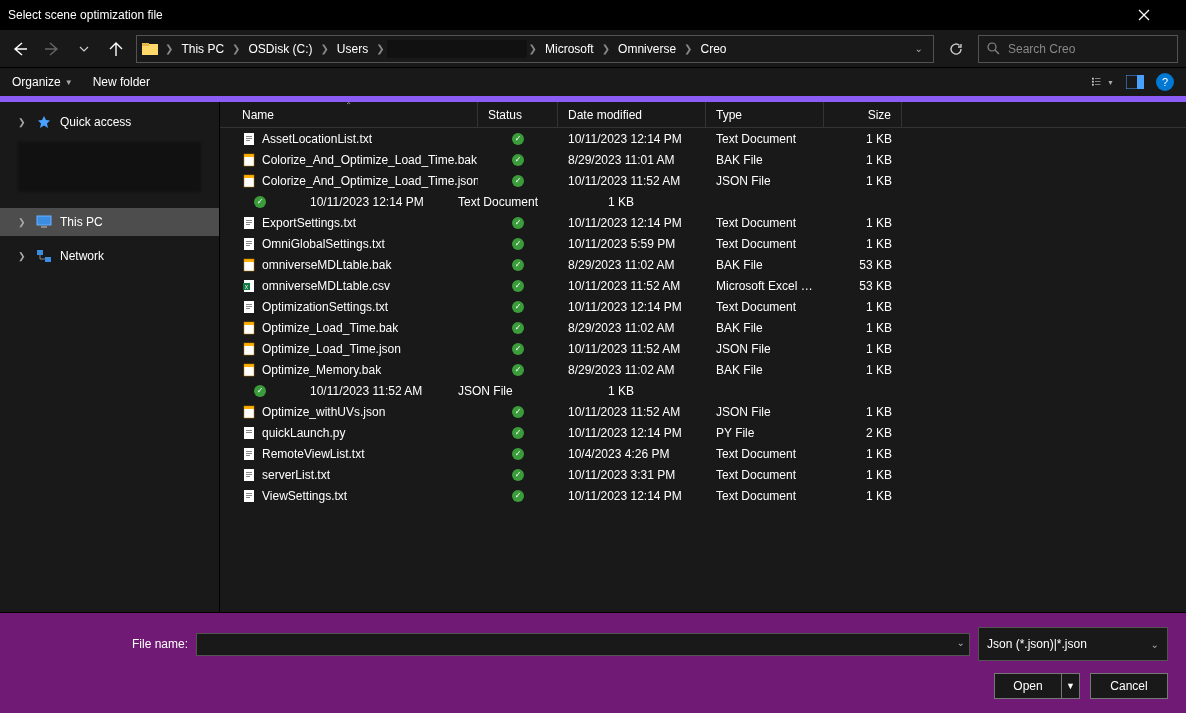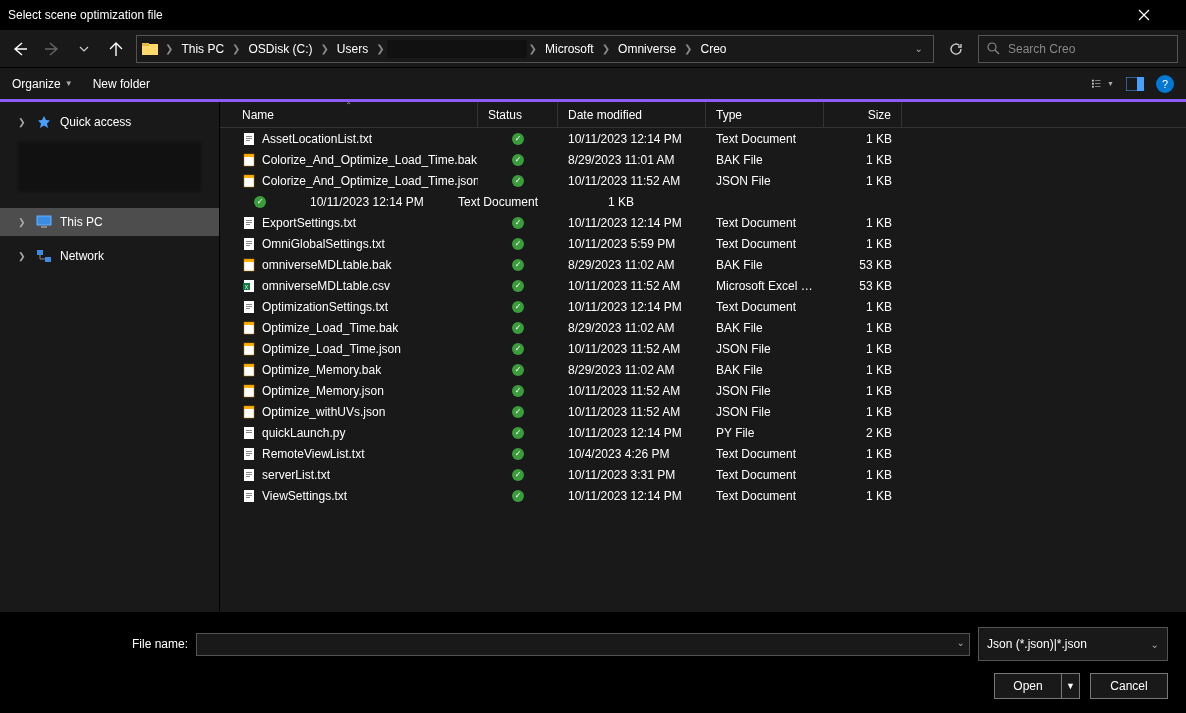--- a/index.html
+++ b/index.html
@@ -16,21 +16,21 @@
 .nav-btn.disabled { color: #555; }
 .breadcrumb-box { flex: 1; height: 28px; background: #191919; border: 1px solid #535353; display: flex; align-items: center; padding: 0 4px; gap: 2px; }
 .folder-icon-bc { width: 18px; height: 18px; margin-right: 4px; }
 .crumb { padding: 0 6px; color: #fff; cursor: pointer; white-space: nowrap; }
 .crumb-sep { color: #888; font-size: 10px; }
 .crumb.redacted { background: #111; color: transparent; min-width: 140px; height: 18px; border-radius: 2px; }
 .bc-end { margin-left: auto; display: flex; align-items: center; gap: 6px; color: #aaa; padding-right: 6px; }
 .refresh-btn { width: 28px; height: 28px; display: flex; align-items: center; justify-content: center; cursor: pointer; color: #ccc; }
 .search-box { width: 200px; height: 28px; background: #191919; border: 1px solid #535353; display: flex; align-items: center; padding: 0 8px; color: #888; gap: 8px; }
 
-.toolbar { height: 34px; background: #191919; display: flex; align-items: center; padding: 0 12px; gap: 20px; border-bottom: 3px solid #8b5cf6; }
+.toolbar { height: 34px; background: #191919; display: flex; align-items: center; padding: 0 12px; gap: 20px; border-bottom: 6px solid #8b5cf6; }
 .toolbtn { display: flex; align-items: center; gap: 4px; cursor: pointer; color: #fff; }
 .toolbar-right { margin-left: auto; display: flex; align-items: center; gap: 10px; }
 .view-btn { width: 22px; height: 22px; display: flex; align-items: center; justify-content: center; cursor: pointer; }
 .help-btn { width: 18px; height: 18px; border-radius: 50%; background: #0078d4; color: #fff; display: flex; align-items: center; justify-content: center; font-size: 11px; cursor: pointer; }
 
 .body-area { flex: 1; display: flex; background: #191919; overflow: hidden; }
 
 .sidebar { width: 220px; background: #191919; border-right: 1px solid #000; padding-top: 6px; }
 .side-item { display: flex; align-items: center; gap: 8px; padding: 6px 18px; cursor: pointer; color: #fff; }
 .side-item.selected { background: #4d4d4d; }
@@ -50,21 +50,21 @@
 
 .rows { flex: 1; overflow-y: auto; }
 .row { display: flex; height: 21px; align-items: center; cursor: pointer; }
 .cell { padding: 0 10px; overflow: hidden; text-overflow: ellipsis; white-space: nowrap; color: #fff; font-size: 12px; }
 .cell.col-name { display: flex; align-items: center; gap: 6px; padding-left: 22px; }
 .cell.col-status { display: flex; justify-content: center; }
 .cell.col-size { justify-content: flex-end; display: flex; }
 .file-icon { width: 14px; height: 14px; flex-shrink: 0; }
 .status-dot { width: 12px; height: 12px; border-radius: 50%; background: #3a9c3a; display: flex; align-items: center; justify-content: center; color: #fff; font-size: 8px; }
 
-.footer { background: #000000; padding: 14px 18px 14px 18px; border-top: 1px solid #000; }
+.footer { background: #701a75; padding: 14px 18px 14px 18px; border-top: 1px solid #000; }
 .fn-row { display: flex; align-items: center; gap: 8px; margin-bottom: 12px; }
 .fn-label { width: 170px; text-align: right; color: #fff; }
 .fn-input { flex: 1; height: 23px; background: #191919; border: 1px solid #535353; position: relative; }
 .fn-input .dd { position: absolute; right: 4px; top: 3px; color: #aaa; font-size: 10px; }
 .fn-filter { width: 190px; height: 32px; background: #191919; border: 1px solid #535353; display: flex; align-items: center; padding: 16px 8px; color: #fff; justify-content: space-between; }
 .btn-row { display: flex; justify-content: flex-end; gap: 10px; }
 .btn { height: 26px; border: 1px solid #777; background: #191919; color: #fff; display: flex; align-items: center; justify-content: center; cursor: pointer; }
 .btn-open { width: 68px; }
 .btn-open-dd { width: 18px; border-left: none; font-size: 9px; }
 .btn-cancel { width: 78px; }
@@ -434,30 +434,20 @@
               <span>Optimize_Memory.bak</span>
             </div>
             <div class="cell col-status">
               <span class="status-dot">✓</span>
             </div>
             <div class="cell col-date">8/29/2023 11:02 AM</div>
             <div class="cell col-type">BAK File</div>
             <div class="cell col-size">1 KB</div>
           </div>
           <div class="row">
-            <div class="cell col-name">
-              <span class="file-icon">
-                <svg width="14" height="14" viewBox="0 0 14 14">
-                  <rect x="2" y="1" width="10" height="12" fill="#fff"></rect>
-                  <rect x="2" y="1" width="10" height="3" fill="#ffb000"></rect>
-                  <rect x="2" y="1" width="10" height="12" fill="none" stroke="#c08000" stroke-width="0.5"></rect>
-                </svg>
-              </span>
-              <span>Optimize_Memory.json</span>
-            </div>
             <div class="cell col-status">
               <span class="status-dot">✓</span>
             </div>
             <div class="cell col-date">10/11/2023 11:52 AM</div>
             <div class="cell col-type">JSON File</div>
             <div class="cell col-size">1 KB</div>
           </div>
           <div class="row">
             <div class="cell col-name">
               <span class="file-icon">

